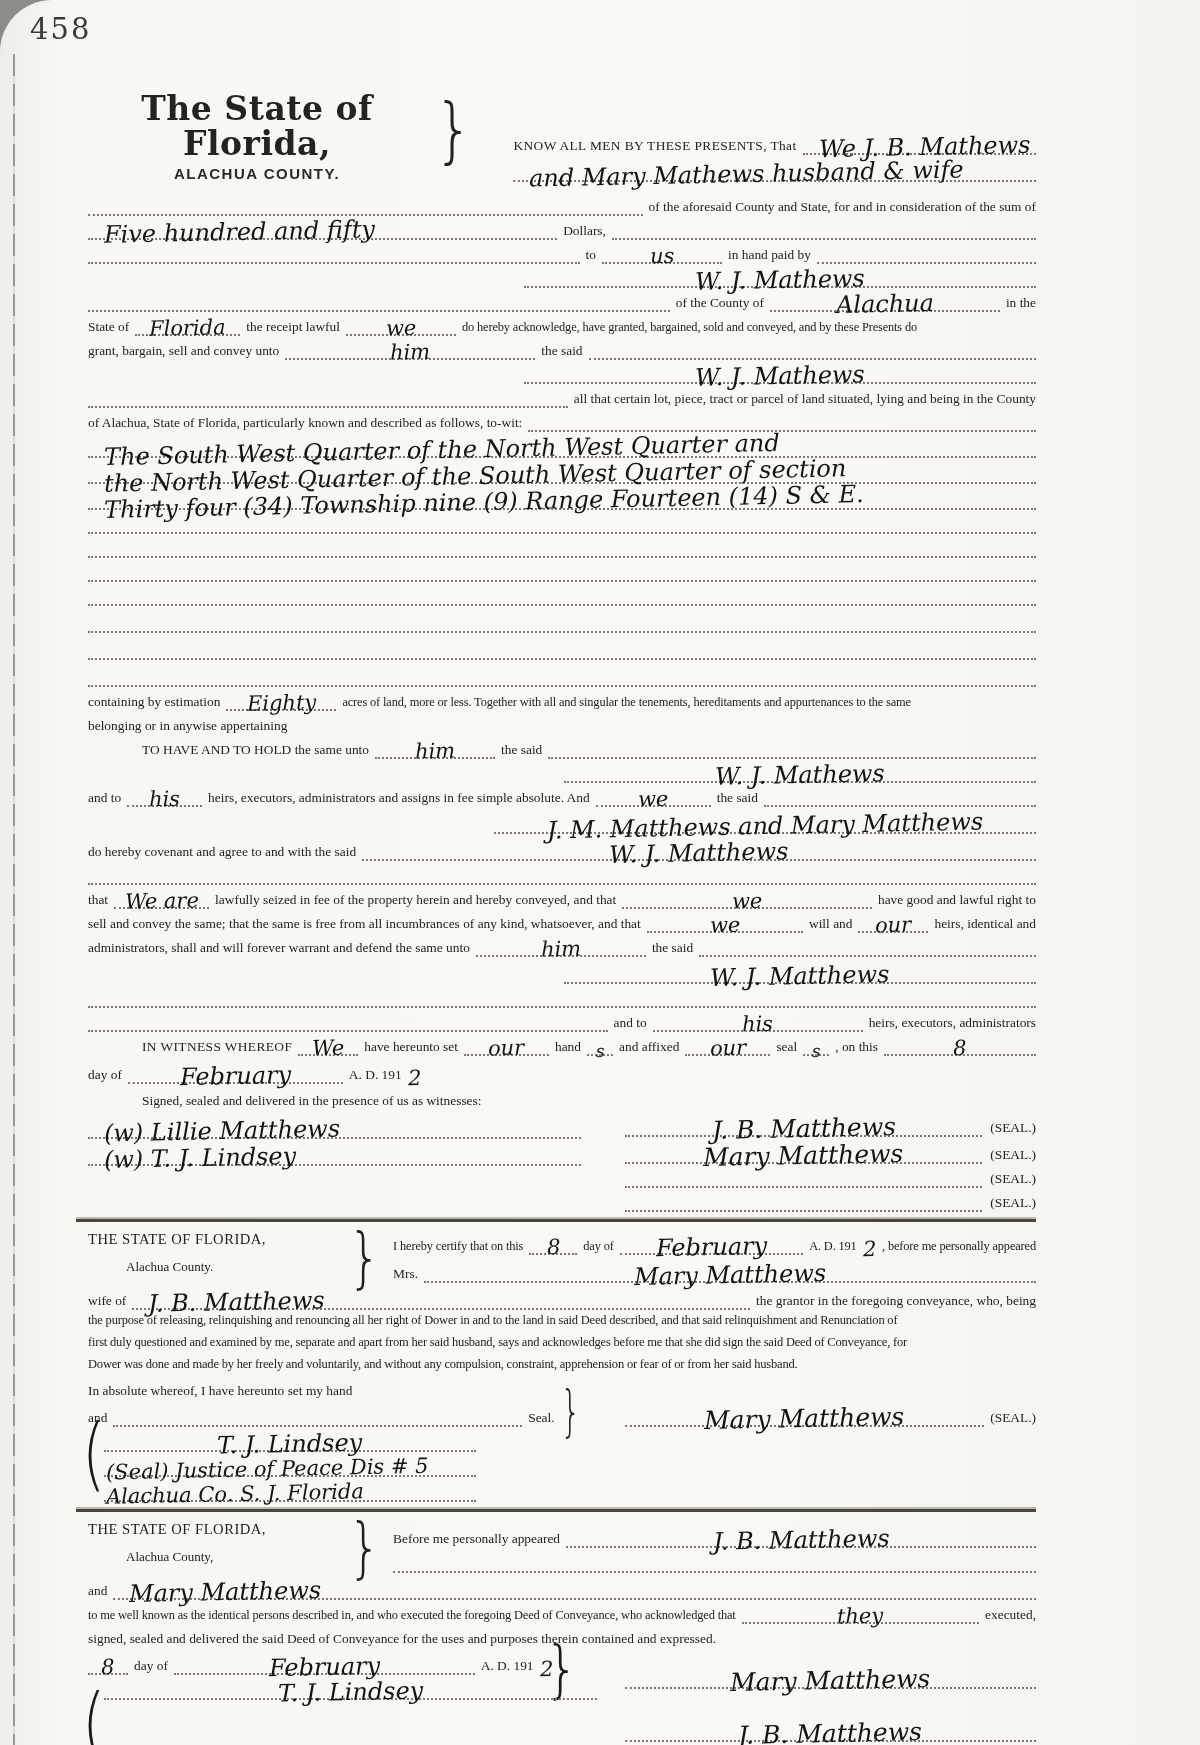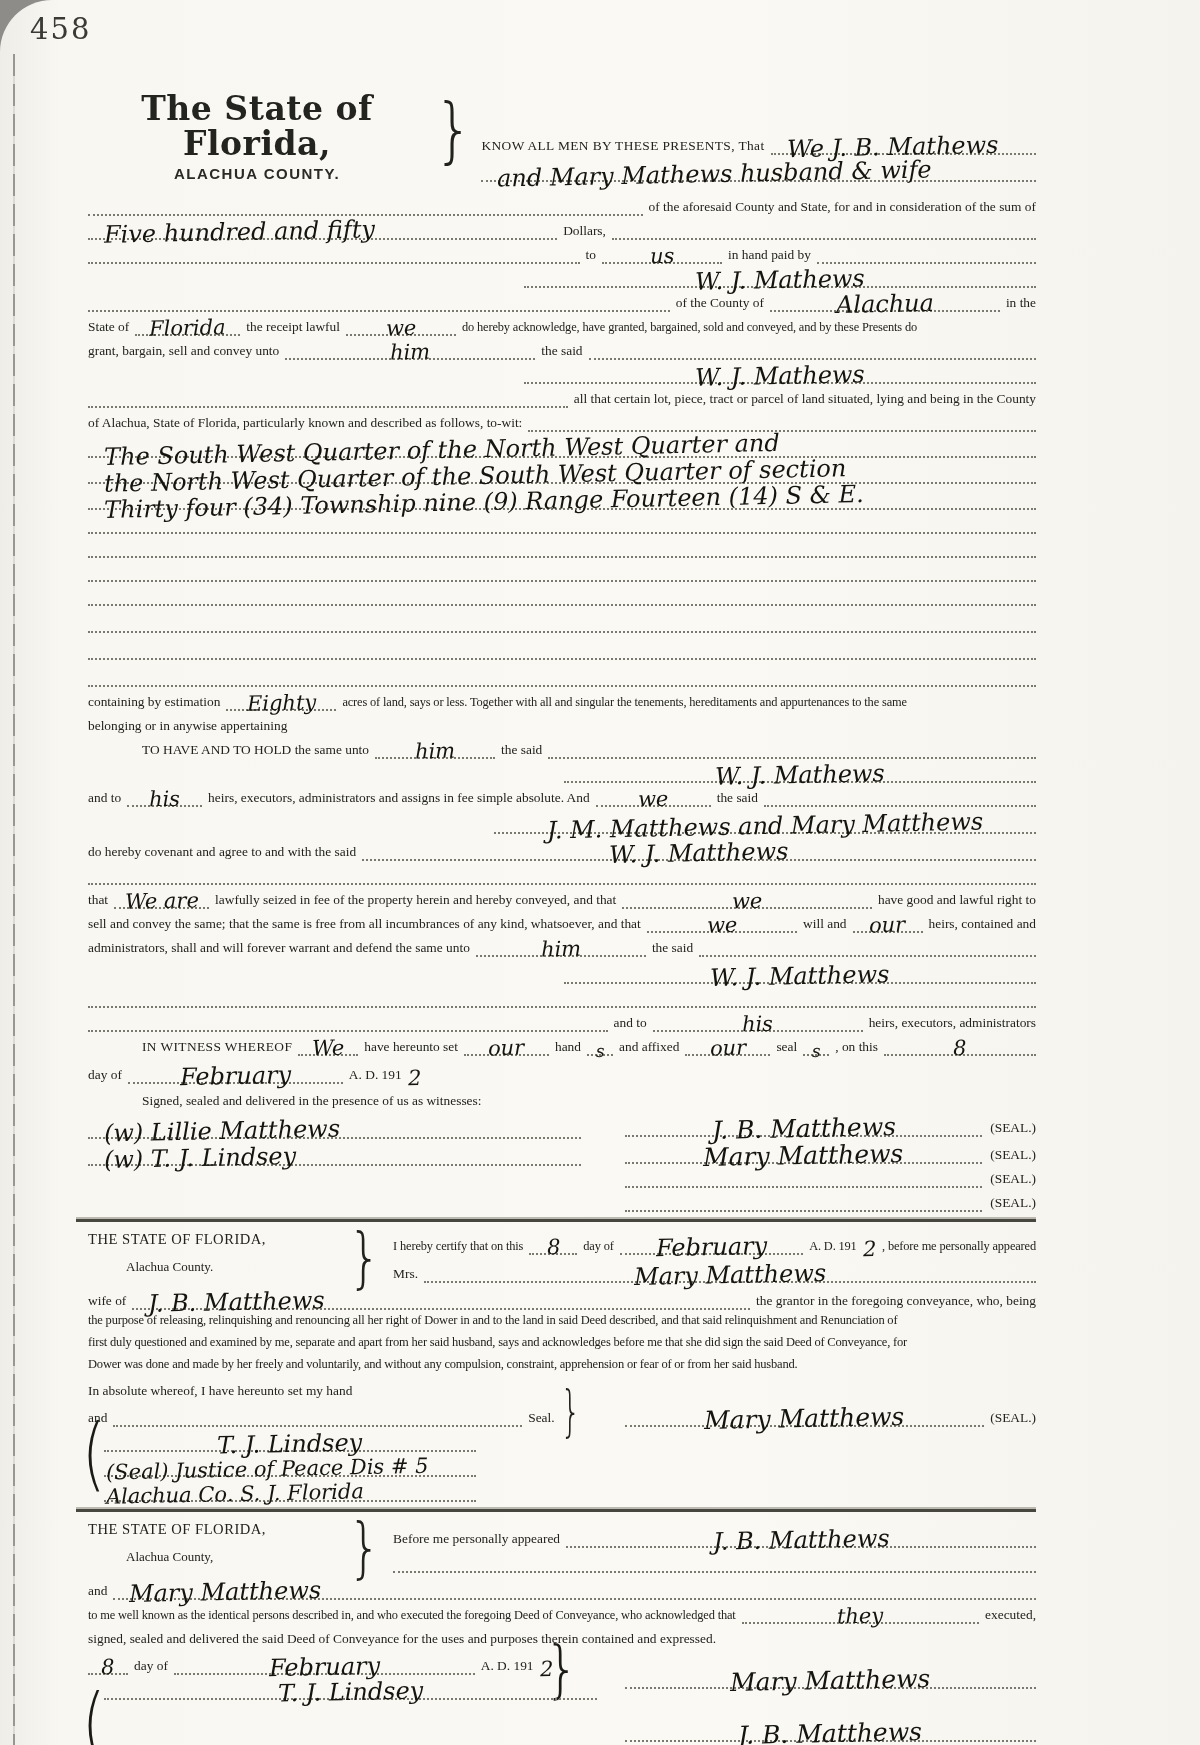--- a/index.html
+++ b/index.html
@@ -21,21 +21,21 @@
   .hw.lg{font-size:24px;}
   .hw.sm{font-size:17px;}
   .hw.sig{font-size:25px;}
 
   .header{display:flex;gap:8px;margin-bottom:10px;}
   .h-left{flex:0 0 338px;text-align:center;padding-top:14px;}
   .h-state{font-family:"DejaVu Serif",serif;font-weight:bold;font-size:33px;color:#23231f;letter-spacing:.5px;line-height:1.05;}
   .h-county{font-family:"Liberation Sans",sans-serif;font-weight:bold;font-size:15px;color:#2a2a26;letter-spacing:1.5px;margin-top:4px;}
   .brace{font-family:"DejaVu Sans",sans-serif;font-weight:300;color:#22221e;flex:0 0 auto;}
   .h-brace{font-size:62px;line-height:1;transform:scaleY(1.15);align-self:center;}
-  .h-right{flex:1;display:flex;flex-direction:column;justify-content:flex-end;}
+  .h-right{flex:1;display:flex;flex-direction:column;justify-content:flex-end;margin-left:32px;}
   .h-right .line{height:27px;}
 
   .rule{height:3px;background:#474740;margin:7px 0 9px -12px;box-shadow:0 -2px 0 rgba(125,124,112,.5);}
 
   .wsrow{display:flex;gap:44px;height:24px;}
   .ws-left{flex:0 0 52%;display:flex;}
   .ws-right{flex:1;display:flex;gap:8px;align-items:flex-end;}
 
   .certhead{display:flex;gap:12px;margin-top:6px;}
   .ch-left{flex:0 0 248px;}
@@ -188,21 +188,21 @@
       </div>
     <div class="line" style="height:27px">
         <span class="fill"></span>
       </div>
 
     <div class="line">
       <span class="print">containing by estimation</span>
       <span class="fill" style="flex:0 0 110px">
           <span class="hw">Eighty</span>
         </span>
-      <span class="print tight">acres of land, says or less.  Together with all and singular the tenements, hereditaments and appurtenances to the same</span>
+      <span class="print tight">acres of land, more or less.  Together with all and singular the tenements, hereditaments and appurtenances to the same</span>
     </div>
     <div class="line">
       <span class="print">belonging or in anywise appertaining</span>
     </div>
     <div class="line">
       <span class="print indent">TO HAVE AND TO HOLD the same unto</span>
       <span class="fill" style="flex:0 0 120px">
           <span class="hw">him</span>
         </span>
       <span class="print">the said</span>
@@ -254,21 +254,21 @@
     </div>
     <div class="line">
       <span class="print">sell and convey the same; that the same is free from all incumbrances of any kind, whatsoever, and that</span>
       <span class="fill">
           <span class="hw">we</span>
         </span>
       <span class="print">will and</span>
       <span class="fill" style="flex:0 0 70px">
           <span class="hw">our</span>
         </span>
-      <span class="print">heirs, contained and</span>
+      <span class="print">heirs, identical and</span>
     </div>
     <div class="line">
       <span class="print">administrators, shall and will forever warrant and defend the same unto</span>
       <span class="fill" style="flex:0 0 170px">
           <span class="hw">him</span>
         </span>
       <span class="print">the said</span>
       <span class="fill"></span>
     </div>
     <div class="line" style="height:27px">

